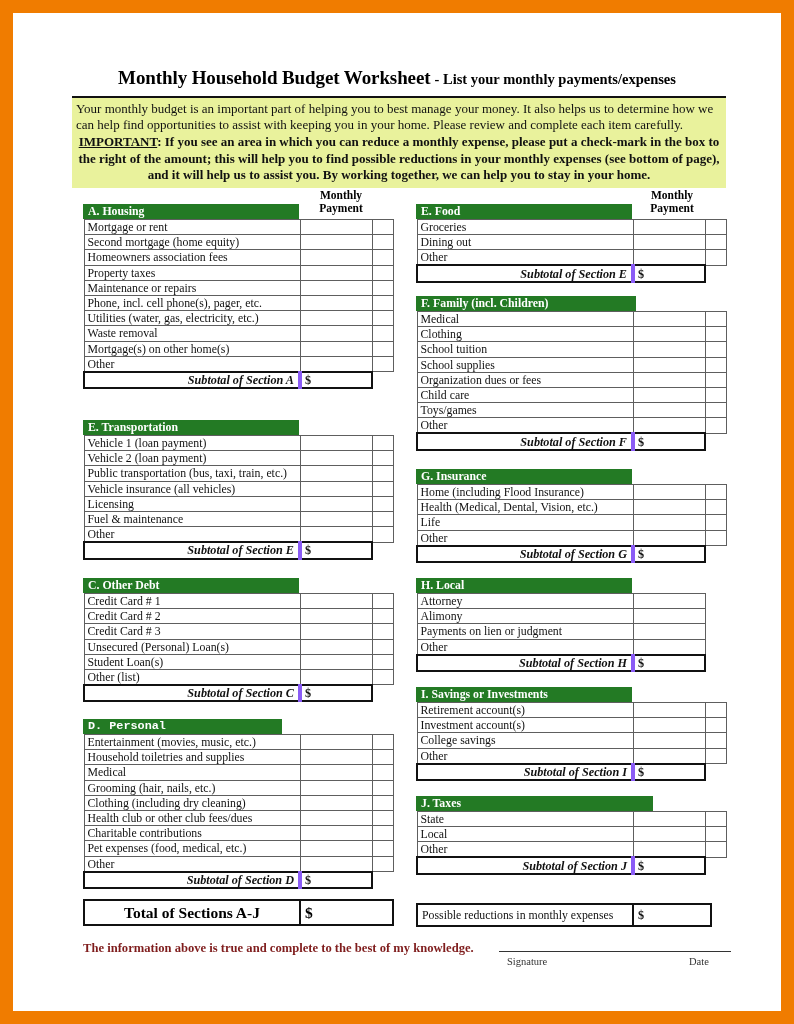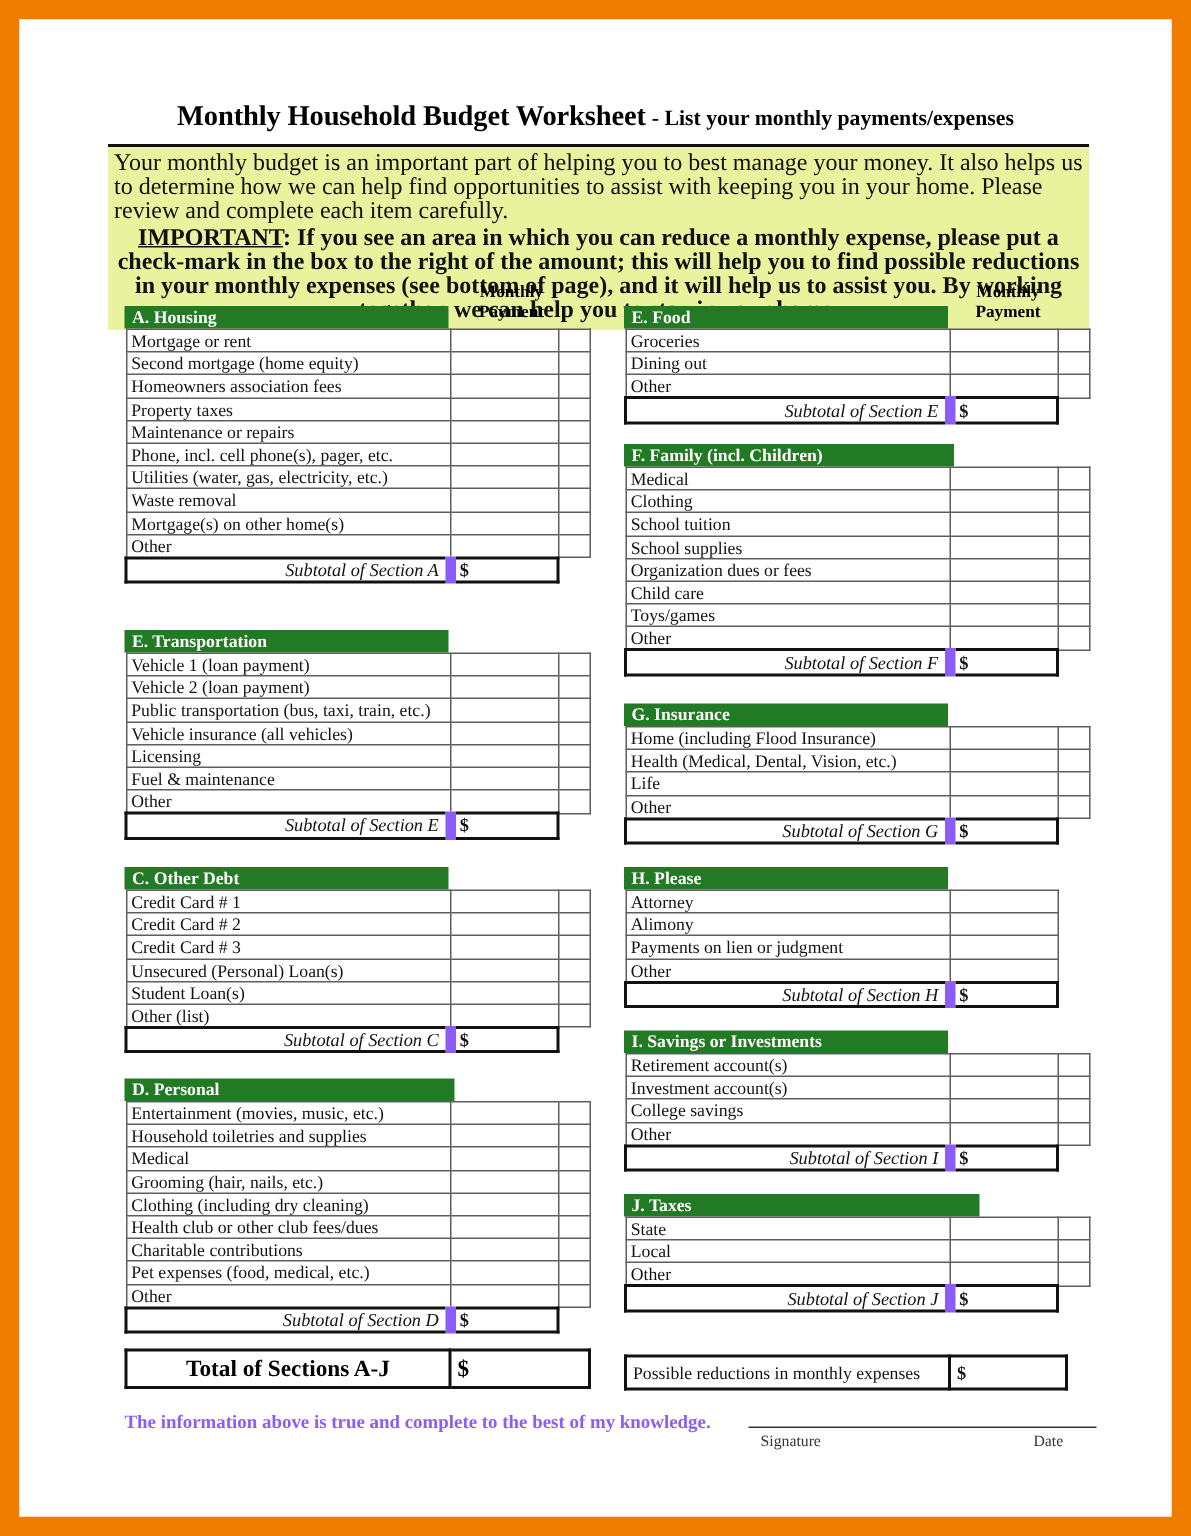--- a/index.html
+++ b/index.html
@@ -45,21 +45,21 @@
   
   .notice {
     position: absolute; left: 59px; top: 83px; width: 654px;
     background: #e9f29c;
     border-top: 2.5px solid #111;
     padding: 3px 4px 5px 4px;
   }
   .notice p {
     margin: 0;
     font-family: "Liberation Serif", serif;
-    font-size: 16px; line-height: 16.2px; color: #111;
+    font-size: 13px; line-height: 16.2px; color: #111;
   }
   .notice .p1 { text-align: left; }
   .notice .p2 { text-align: center; font-weight: bold; margin-top: 1px; }
   .notice .p2 .imp { text-decoration: underline; }
 
   
   .mp-head {
     position: absolute;
     font-family: "Liberation Serif", serif;
     font-weight: bold; font-size: 11.5px; line-height: 13px;
@@ -96,25 +96,25 @@
   }
   td.item-label { text-align: left; }
   td.amt { padding: 0; }
   td.chk { padding: 0; }
   tr.subtotal td {
     border: 2px solid #111;
     height: 16.5px;
   }
   tr.subtotal td.sub-label {
     text-align: right;
-    font-weight: normal;
+    font-weight: bold;
     font-style: italic;
     font-size: 12.2px;
     padding-right: 4px;
-    border-right: 7px solid #8b5cf6;
+    border-right: 4px solid #8b5cf6;
   }
   tr.subtotal td.sub-amt {
     font-weight: bold;
     font-size: 12.2px;
     padding-left: 3px;
     border-left: 1px solid #111;
   }
   tr.subtotal td.spacer {
     border: none;
     background: #ffffff;
@@ -149,21 +149,21 @@
     font-size: 11.8px;
     color: #111;
     padding-left: 4px;
   }
   .reduce-box td.ramt { font-weight: bold; font-size: 12.2px; }
 
   
   .attest {
     position: absolute; left: 70px; top: 928px;
     font-family: "Liberation Serif", serif;
-    font-weight: bold; font-size: 12.6px; color: #8b5cf6;
+    font-weight: bold; font-size: 12.6px; color: #7f1d1d;
     white-space: nowrap;
   }
   .sig-line {
     position: absolute; left: 486px; top: 938px; width: 232px;
     border-bottom: 1.6px solid #333;
   }
   .sig-label {
     position: absolute; top: 943px;
     font-family: "Liberation Serif", serif;
     font-size: 10.5px; color: #333;
@@ -365,21 +365,21 @@
             <tr class="subtotal">
           <td class="sub-label">Subtotal of Section C</td>
           <td class="sub-amt">$</td>
           <td class="spacer"></td>
         </tr>
       </tbody>
         </table>
     </div>
 
     <div class="section" style="left:70px; top:706px;">
-      <div class="sec-head" style="width:220px;">D. Personal</div>
+      <div class="sec-head" style="width:199px;font-family:Liberation Mono, monospace;">D. Personal</div>
       <table class="grid">
         <colgroup>
             <col style="width:216px">
             <col style="width:72px">
             <col style="width:21px">
           </colgroup>
         <tbody>
             <tr>
               <td class="item-label">Entertainment (movies, music, etc.)</td>
               <td class="amt"></td>
@@ -565,21 +565,21 @@
             <tr class="subtotal">
           <td class="sub-label">Subtotal of Section G</td>
           <td class="sub-amt">$</td>
           <td class="spacer"></td>
         </tr>
       </tbody>
         </table>
     </div>
 
     <div class="section" style="left:403px; top:565px;">
-      <div class="sec-head" style="width:216px;">H. Please</div>
+      <div class="sec-head" style="width:216px;">H. Local</div>
       <table class="grid">
         <colgroup>
             <col style="width:216px">
             <col style="width:72px">
           </colgroup>
         <tbody>
             <tr>
               <td class="item-label">Attorney</td>
               <td class="amt"></td>
             </tr>

